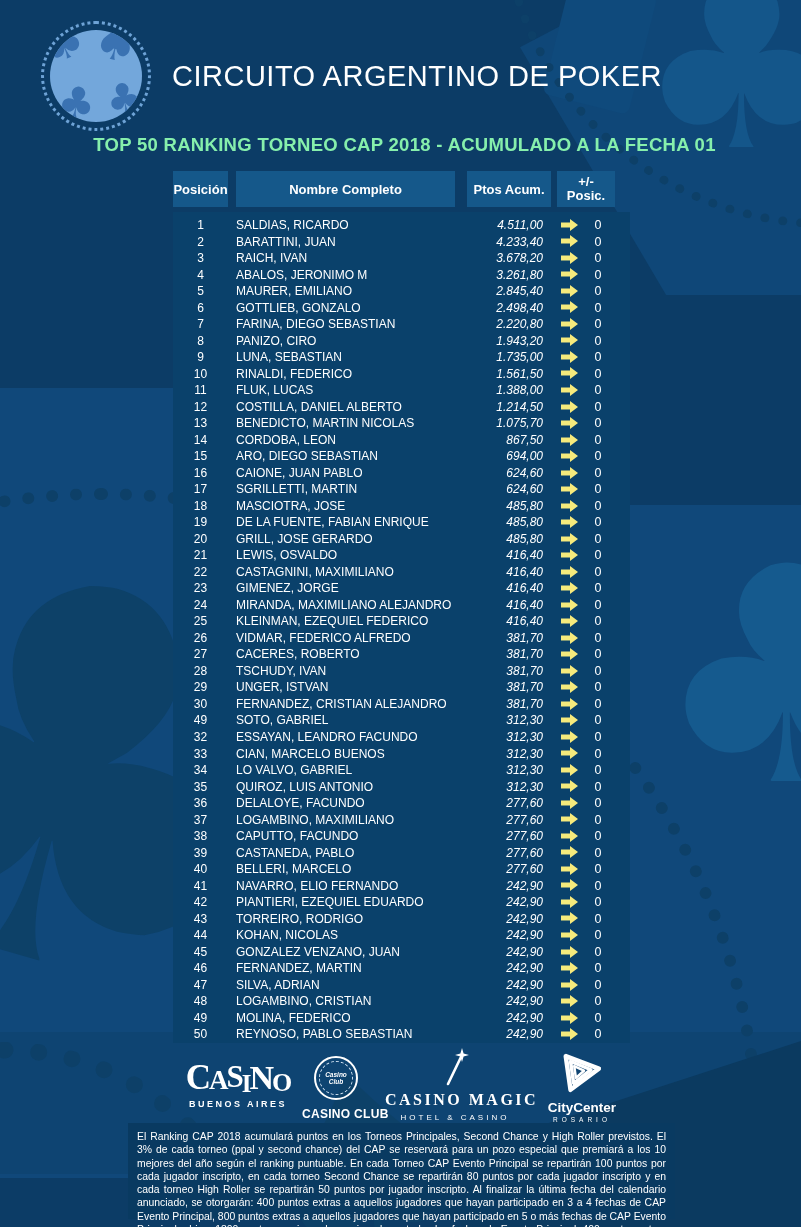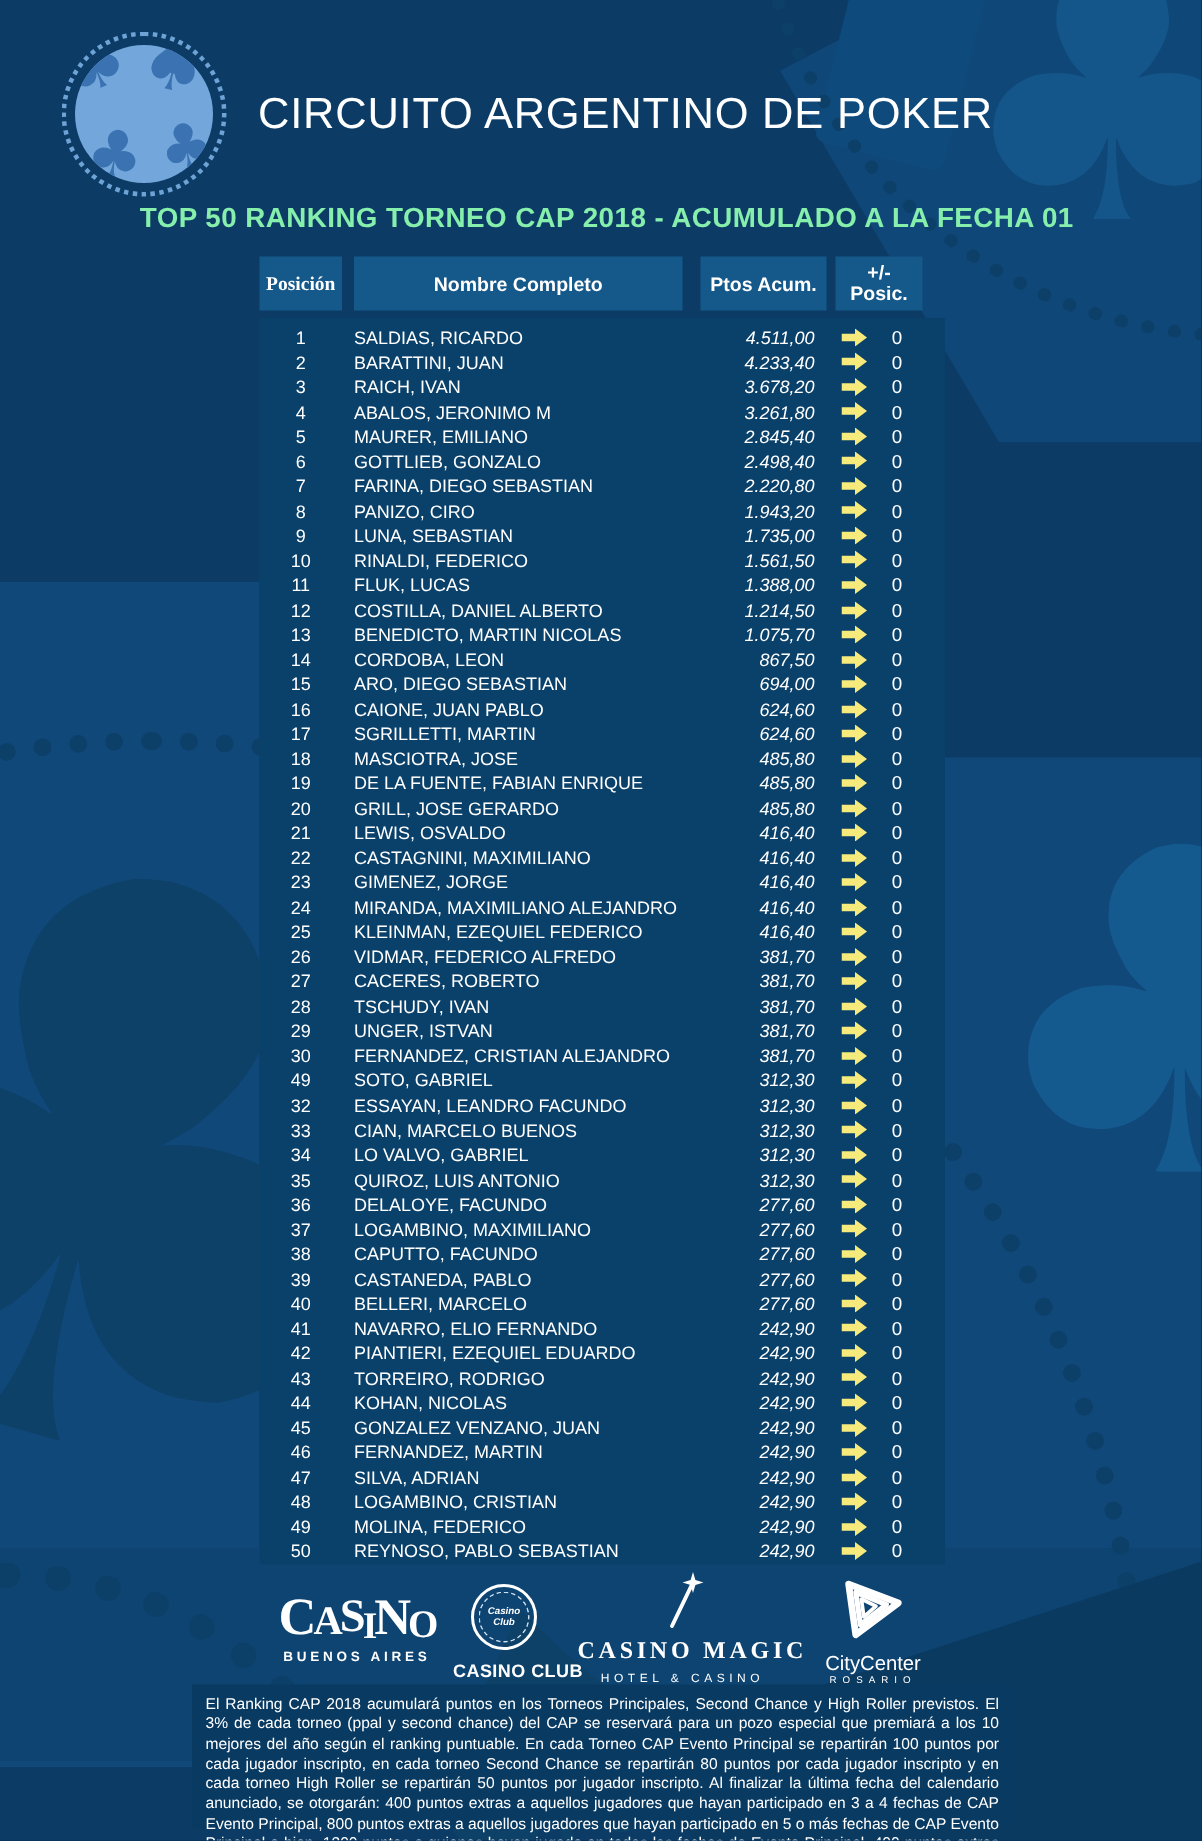--- a/index.html
+++ b/index.html
@@ -43,21 +43,21 @@
     text-shadow:2px 0 0 #0d3d6a,-2px 0 0 #0d3d6a,0 2px 0 #0d3d6a,0 -2px 0 #0d3d6a,2px 2px 0 #0d3d6a,-2px -2px 0 #0d3d6a;}
   .cap-text span:nth-child(2){color:#f2a912;}
   .main-title{position:absolute;left:166px;top:60px;width:502px;text-align:center;
     color:#ffffff;font-size:29px;font-weight:normal;letter-spacing:0.5px;white-space:nowrap;}
   .subtitle{position:absolute;left:4px;top:134px;width:801px;text-align:center;
     color:#86efac;font-size:18.5px;font-weight:bold;letter-spacing:0.3px;white-space:nowrap;}
 
   
   .th{position:absolute;top:171px;height:36px;background:#15588a;color:#fff;
     font-weight:bold;font-size:13px;display:flex;align-items:center;justify-content:center;text-align:center;}
-  .th-pos{left:173px;width:55px;font-family:Liberation Serif, serif;}
+  .th-pos{left:173px;width:55px;}
   .th-name{left:236px;width:219px;}
   .th-pts{left:467px;width:84px;}
   .th-delta{left:557px;width:58px;flex-direction:column;line-height:14px;}
   .tbody{position:absolute;left:173px;top:212px;width:457px;height:831px;
     background:#0a416b;padding-top:5px;box-sizing:border-box;}
   .row{position:relative;height:16.52px;color:#fff;font-size:12px;}
   .row>div{position:absolute;top:0;line-height:16.52px;white-space:nowrap;}
   .c-pos{left:0;width:55px;text-align:center;}
   .c-name{left:63px;width:218px;overflow:hidden;}
   .c-pts{left:292px;width:78px;text-align:right;font-style:italic;}
@@ -80,21 +80,21 @@
   .sp-cc{left:302px;top:1056px;width:68px;}
   .cc-circle{width:40px;height:40px;border:2px solid #fff;border-radius:50%;margin:0 auto;
     display:flex;align-items:center;justify-content:center;position:relative;}
   .cc-dash{position:absolute;inset:3px;border:1px dashed #cfe0f0;border-radius:50%;}
   .cc-inner{font-size:6.5px;font-weight:bold;font-style:italic;line-height:7px;position:relative;}
   .cc-label{font-size:12px;font-weight:bold;letter-spacing:0.3px;margin-top:7px;white-space:nowrap;}
   .sp-cm{left:385px;top:1048px;width:140px;}
   .cm-title{font-family:"Liberation Serif",serif;font-size:16px;letter-spacing:2.5px;margin-top:1px;white-space:nowrap;font-weight:bold;}
   .cm-sub{font-size:8px;letter-spacing:3px;margin-top:4px;white-space:nowrap;}
   .sp-ctc{left:542px;top:1048px;width:80px;}
-  .ctc-title{font-size:13.5px;font-weight:normal;margin-top:2px;white-space:nowrap;}
+  .ctc-title{font-size:13.5px;font-weight:bold;margin-top:2px;white-space:nowrap;}
   .ctc-sub{font-size:6.5px;letter-spacing:4px;margin-top:1px;white-space:nowrap;}
 
   
   .disclaimer{position:absolute;left:128px;top:1123px;width:547px;height:96px;
     background:#093a61;color:#fff;box-sizing:border-box;padding:7px 9px;
     font-size:10.4px;line-height:13.3px;text-align:justify;}
 </style>
 </head>
 <body>
 

